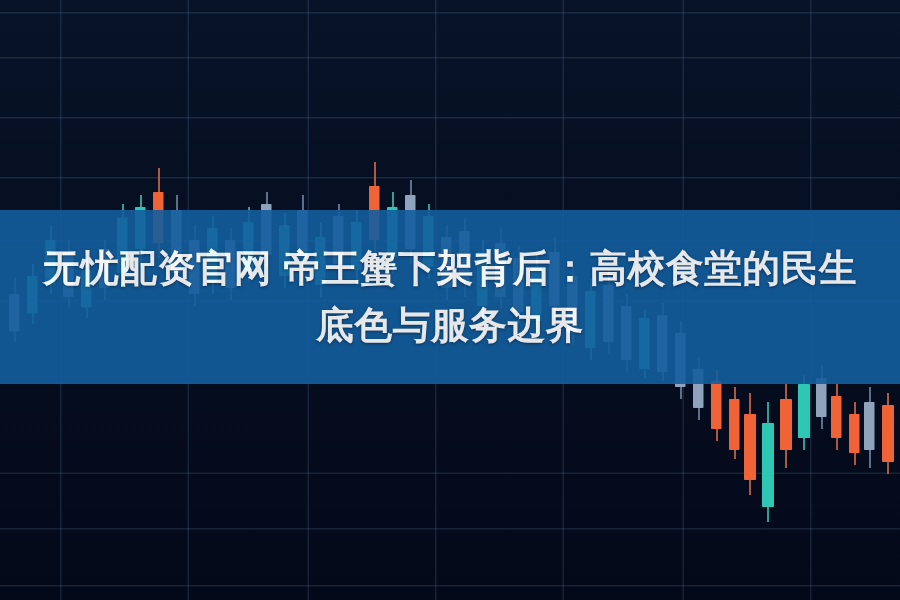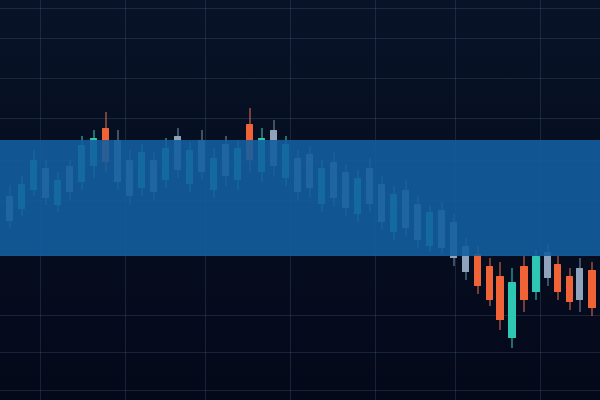--- a/index.html
+++ b/index.html
@@ -305,15 +305,17 @@
           <div class="body" style="top: 10px; height: 32px;"></div>
         </div>
         <div class="candle c-down" style="left: 588px; width: 8px; top: 262px; height: 54px;">
           <div class="wick"></div>
           <div class="body" style="top: 8px; height: 38px;"></div>
         </div>
       </div>
   </div>
 
   <div id="title-banner" style="top: 140px; height: 116px; background: rgb(19, 94, 158); opacity: 0.9;">
+    <div class="title-line" style="color: rgb(255, 255, 255);">无忧配资官网 帝王蟹下架背后：高校食堂的民生</div>
+    <div class="title-line" style="color: rgb(255, 255, 255);">底色与服务边界</div>
   </div>
 
 </div>
 
 </body></html>

